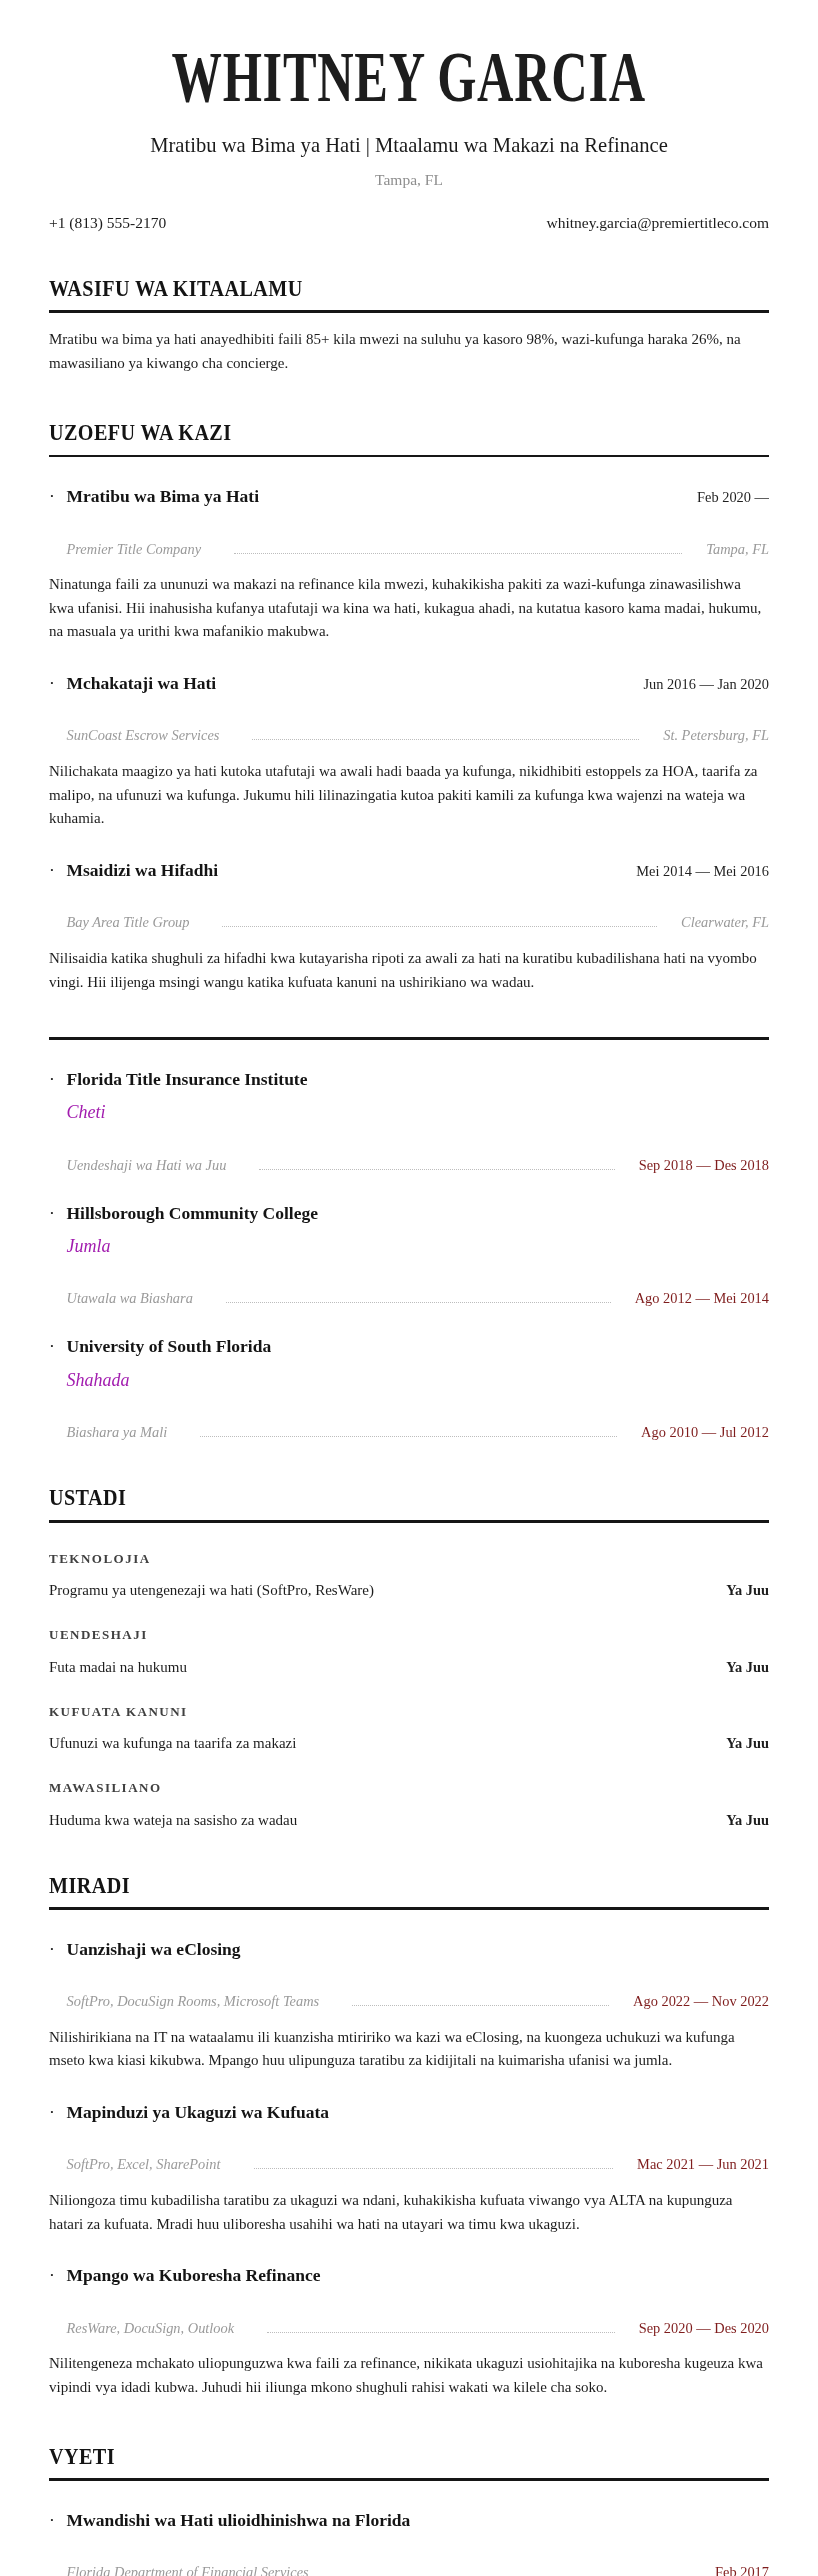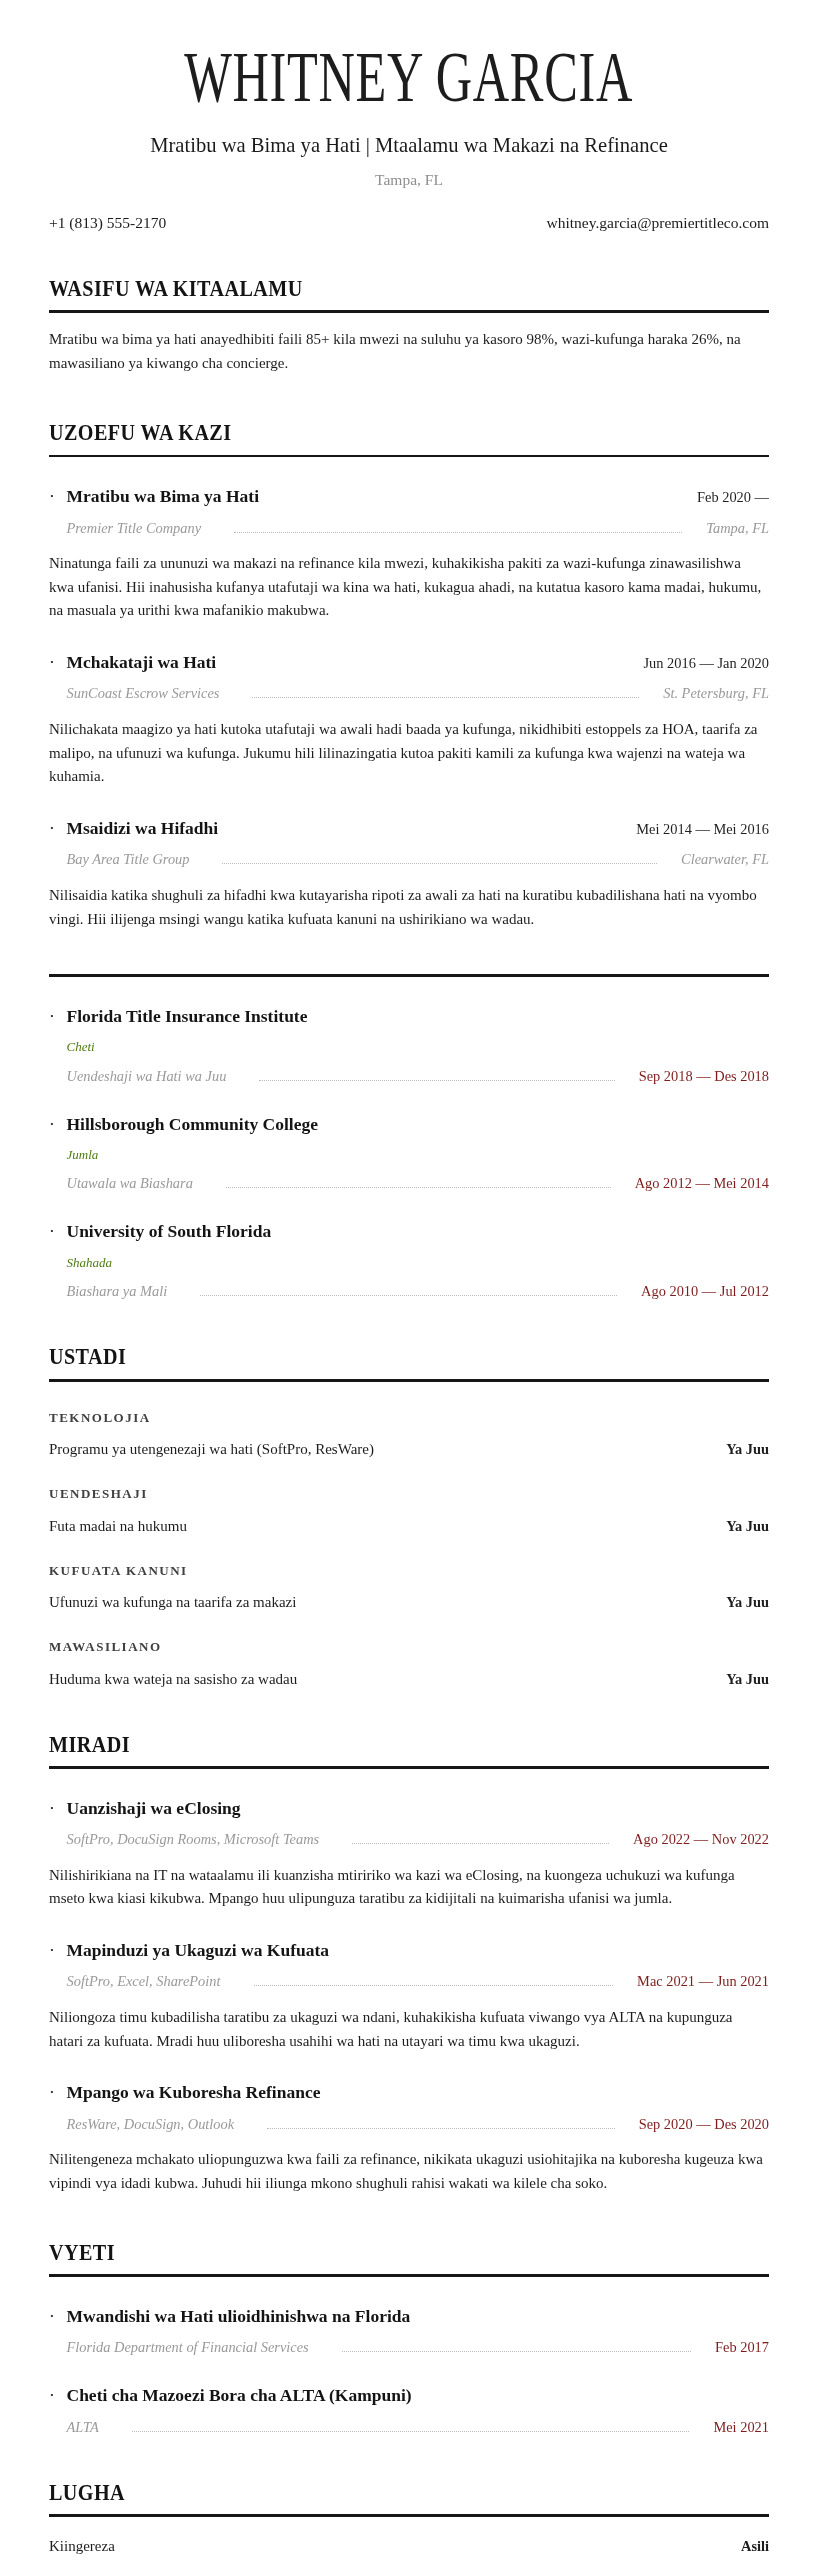--- a/index.html
+++ b/index.html
@@ -1,40 +1,40 @@
 <!DOCTYPE html>
 <html style="font-size:8.2px"><head>
 <meta charset="utf-8">
 <style>
   html,body { margin:0; padding:0; background:#ffffff; }
   body { width:818px; color:#1d1d1d; font-family:"Liberation Serif","DejaVu Serif",serif; }
   .page { box-sizing:border-box; width:818px; height:3159px; padding:36px 49px 0 49px; overflow:hidden; }
 
   
-  .name { text-align:center; font-size:72px; font-weight:normal; line-height:1.15; white-space:nowrap; }
+  .name { text-align:center; font-size:72px; font-weight:bold; line-height:1.15; white-space:nowrap; }
   .name .cond { display:inline-block; transform:scaleX(0.70); transform-origin:center; letter-spacing:1px; }
   .tagline { text-align:center; font-size:20.6px; margin-top:15.5px; color:#1b1b1b; }
   .location { text-align:center; font-size:15.5px; margin-top:13.4px; color:#8e8e8e; }
   .contact { display:flex; justify-content:space-between; align-items:baseline; font-size:15.5px; margin-top:25px; color:#1b1b1b; }
 
   
   .section { margin-top:43px; }
   .sec-title { font-size:24px; font-weight:bold; line-height:1.1; white-space:nowrap; color:#141414; }
   .sec-title .cond { display:inline-block; transform:scaleX(0.84); transform-origin:left center; letter-spacing:0.5px; }
   .sec-rule { height:2.6px; background:#161616; margin-top:9.3px; }
 
   
   .entry { margin-top:29px; }
   .entry-head { display:flex; justify-content:space-between; align-items:baseline;gap:19px; }
   .entry-title { font-size:17.5px; font-weight:bold; color:#141414; }
   .bullet { display:inline-block; width:17.5px; font-size:17.5px; font-weight:normal; color:#141414; }
   .entry-date { font-size:14.4px; color:#1f1f1f; white-space:nowrap; margin-left:15.5px; }
   .entry-sub { display:flex; align-items:baseline; margin-top:12.4px; font-size:14.4px; font-style:italic; }
-  .sub-left { color:#9a9a9a; padding-left:17.5px; white-space:nowrap; }
-  .sub-dark { color:#4d7c0f; padding-left:17.5px; margin-top:12.4px; font-size:13px; font-style:italic; }
+  .sub-left { color:#9a9a9a; padding-left:17.5px; white-space:nowrap;margin-top:21px; }
+  .sub-dark { color:#a21caf; padding-left:17.5px; margin-top:12.4px; font-size:18px; font-style:italic; }
   .leader { flex:1 1 auto; border-bottom:1px dotted #bdbdbd; margin:0 24px 3.6px 33px; min-width:31px; }
   .sub-right { color:#9a9a9a; white-space:nowrap; }
   .sub-right.date-dark { color:#7f1d1d; font-style:normal; }
   .entry-desc { margin-top:15.5px; font-size:15px; line-height:1.58; color:#1d1d1d; }
 
   
   .skill-cat { margin-top:28px; font-size:13px; font-weight:bold; letter-spacing:1.5px; color:#404040; }
   .skill-row { display:flex; justify-content:space-between; align-items:baseline; margin-top:15.5px;font-family:Liberation Serif, serif; }
   .skill-item { font-size:15px; }
   .skill-level { font-size:14.4px; font-weight:bold; white-space:nowrap; margin-left:15.5px; }

